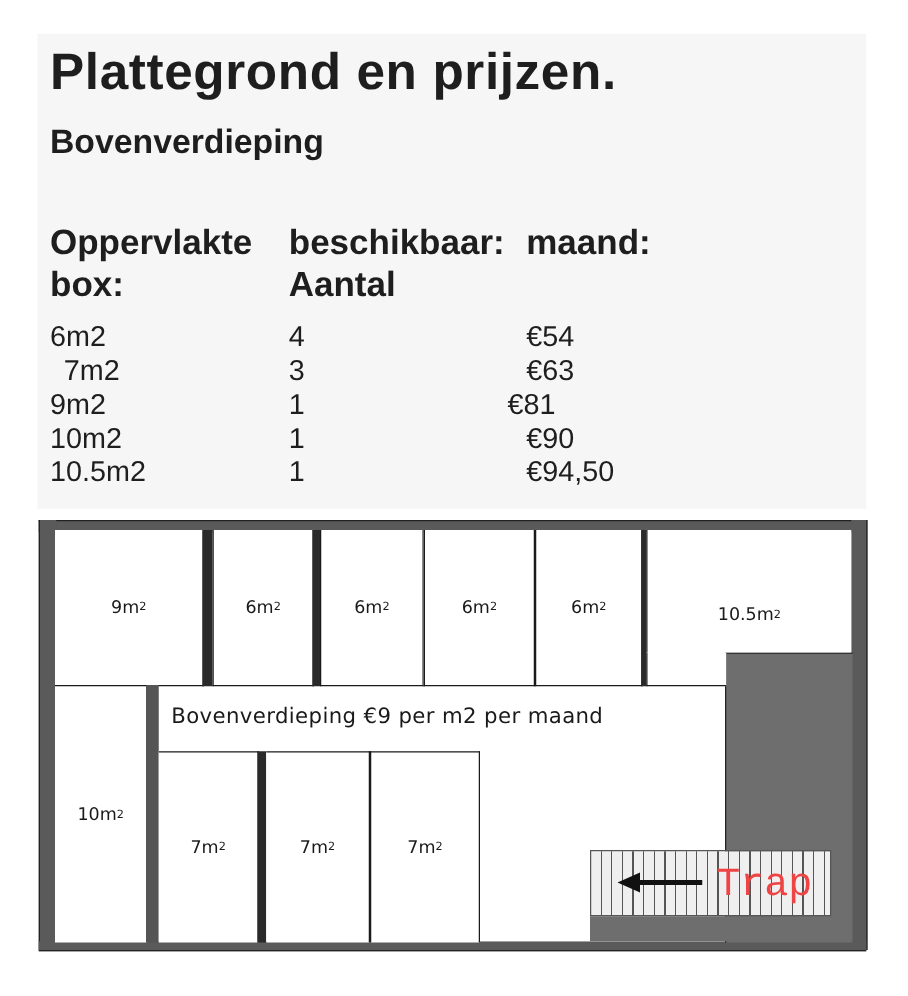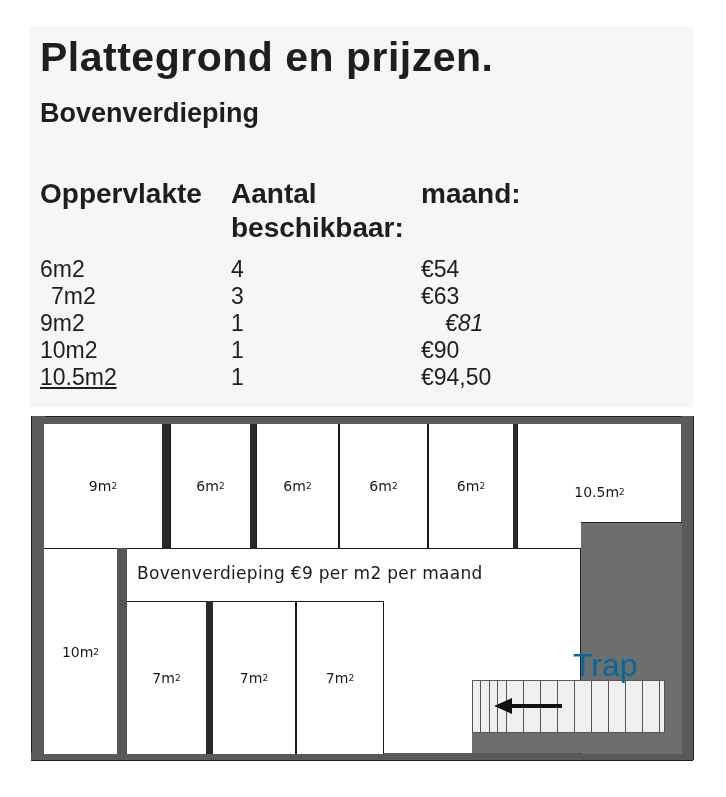--- a/index.html
+++ b/index.html
@@ -18,66 +18,67 @@
   .room { position:absolute; background:#ffffff; border:1.5px solid #1a1a1a; box-sizing:border-box;
           display:flex; align-items:center; justify-content:center; font-family:"DejaVu Sans", sans-serif;
           font-size:14px; color:#1a1a1a; }
   .room sup { font-size:9px; vertical-align:super; line-height:0; }
   .divider { position:absolute; background:#1a1a1a; }
   .corridor-label { position:absolute; left:137px; top:563px; font-family:"DejaVu Sans", sans-serif;
                     font-size:17px; color:#1a1a1a; white-space:nowrap; letter-spacing:0.3px; }
   .stairs { position:absolute; left:472px; top:680px; width:193px; height:53px; box-sizing:border-box;
             border:1px solid #555;
             background: repeating-linear-gradient(90deg, #efefef 0px, #efefef 7.5px, #555 7.5px, #555 8.5px); }
-  .trap-label { position:absolute; left:573px; top:647px; font-family:Liberation Sans, sans-serif;
-                font-size:32px; color:#0369a1; background:transparent; }
+  .trap-label { position:absolute; left:573px; top:689px; font-family:Liberation Mono, monospace;
+                font-size:32px; color:#ef4444; background:transparent; }
   .arrow { position:absolute; left:494px; top:697px; width:68px; height:18px; }
 </style>
 </head>
 <body>
 
 <div class="panel"></div>
 
 <div class="title">Plattegrond en prijzen.</div>
 <div class="subtitle">Bovenverdieping</div>
 
 <div>
   <div class="th" style="left:40px;">
     <div>Oppervlakte</div>
+    <div>box:</div>
   </div>
   <div class="th" style="left:231px;">
+    <div>beschikbaar:</div>
     <div>Aantal</div>
-    <div>beschikbaar:</div>
   </div>
   <div class="th" style="left:421px;">
     <div>maand:</div>
   </div>
 
   <div class="row" style="top:256px;">
     <span class="cell" style="left:40px;text-align:center;">6m2</span>
     <span class="cell" style="left:231px;">4</span>
     <span class="cell" style="left:421px;">€54</span>
   </div>
   <div class="row" style="top:283px;">
     <span class="cell" style="left:40px;margin-left:11px;">7m2</span>
     <span class="cell" style="left:231px;">3</span>
     <span class="cell" style="left:421px;">€63</span>
   </div>
   <div class="row" style="top:310px;">
     <span class="cell" style="left:40px;">9m2</span>
     <span class="cell" style="left:231px;">1</span>
-    <span class="cell" style="left:445px;font-style:italic;">€81</span>
+    <span class="cell" style="left:406px;">€81</span>
   </div>
   <div class="row" style="top:337px;">
     <span class="cell" style="left:40px;">10m2</span>
     <span class="cell" style="left:231px;">1</span>
     <span class="cell" style="left:421px;">€90</span>
   </div>
   <div class="row" style="top:364px;">
-    <span class="cell" style="left:40px;text-decoration:underline;">10.5m2</span>
+    <span class="cell" style="left:40px;">10.5m2</span>
     <span class="cell" style="left:231px;">1</span>
     <span class="cell" style="left:421px;">€94,50</span>
   </div>
 </div>
 
 <div class="fp">
 
   <div class="wall-dark" style="left:31px; top:416px; width:662px; height:9px; border-top:1.5px solid #222;"></div>
   <div class="wall-dark" style="left:31px; top:416px; width:13px; height:344px; border-left:1.5px solid #222;"></div>
   <div class="wall-dark" style="left:681px; top:416px; width:12px; height:344px; border-right:1.5px solid #222;"></div>

